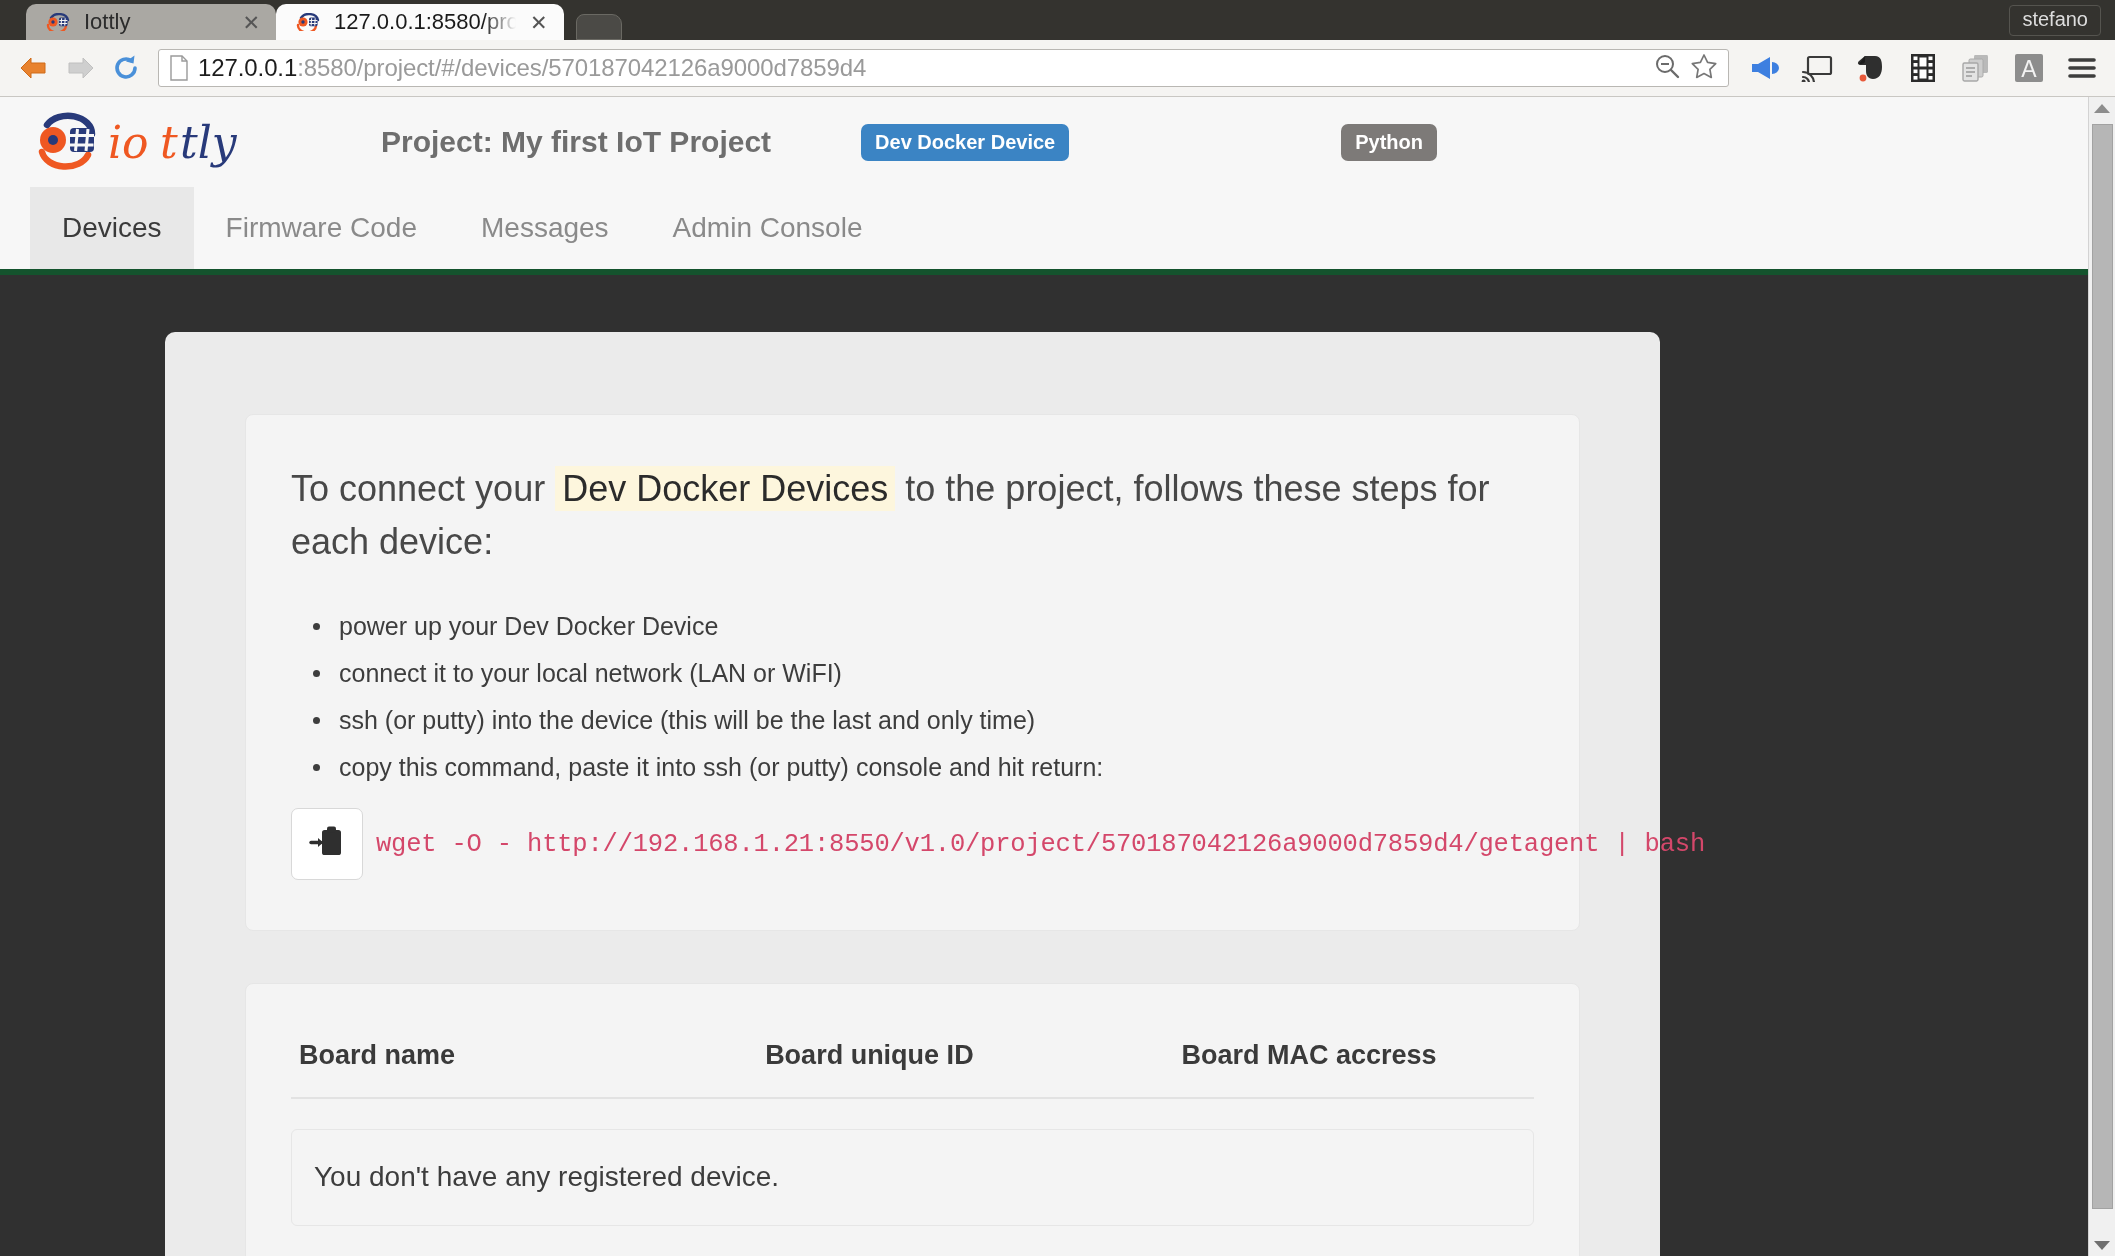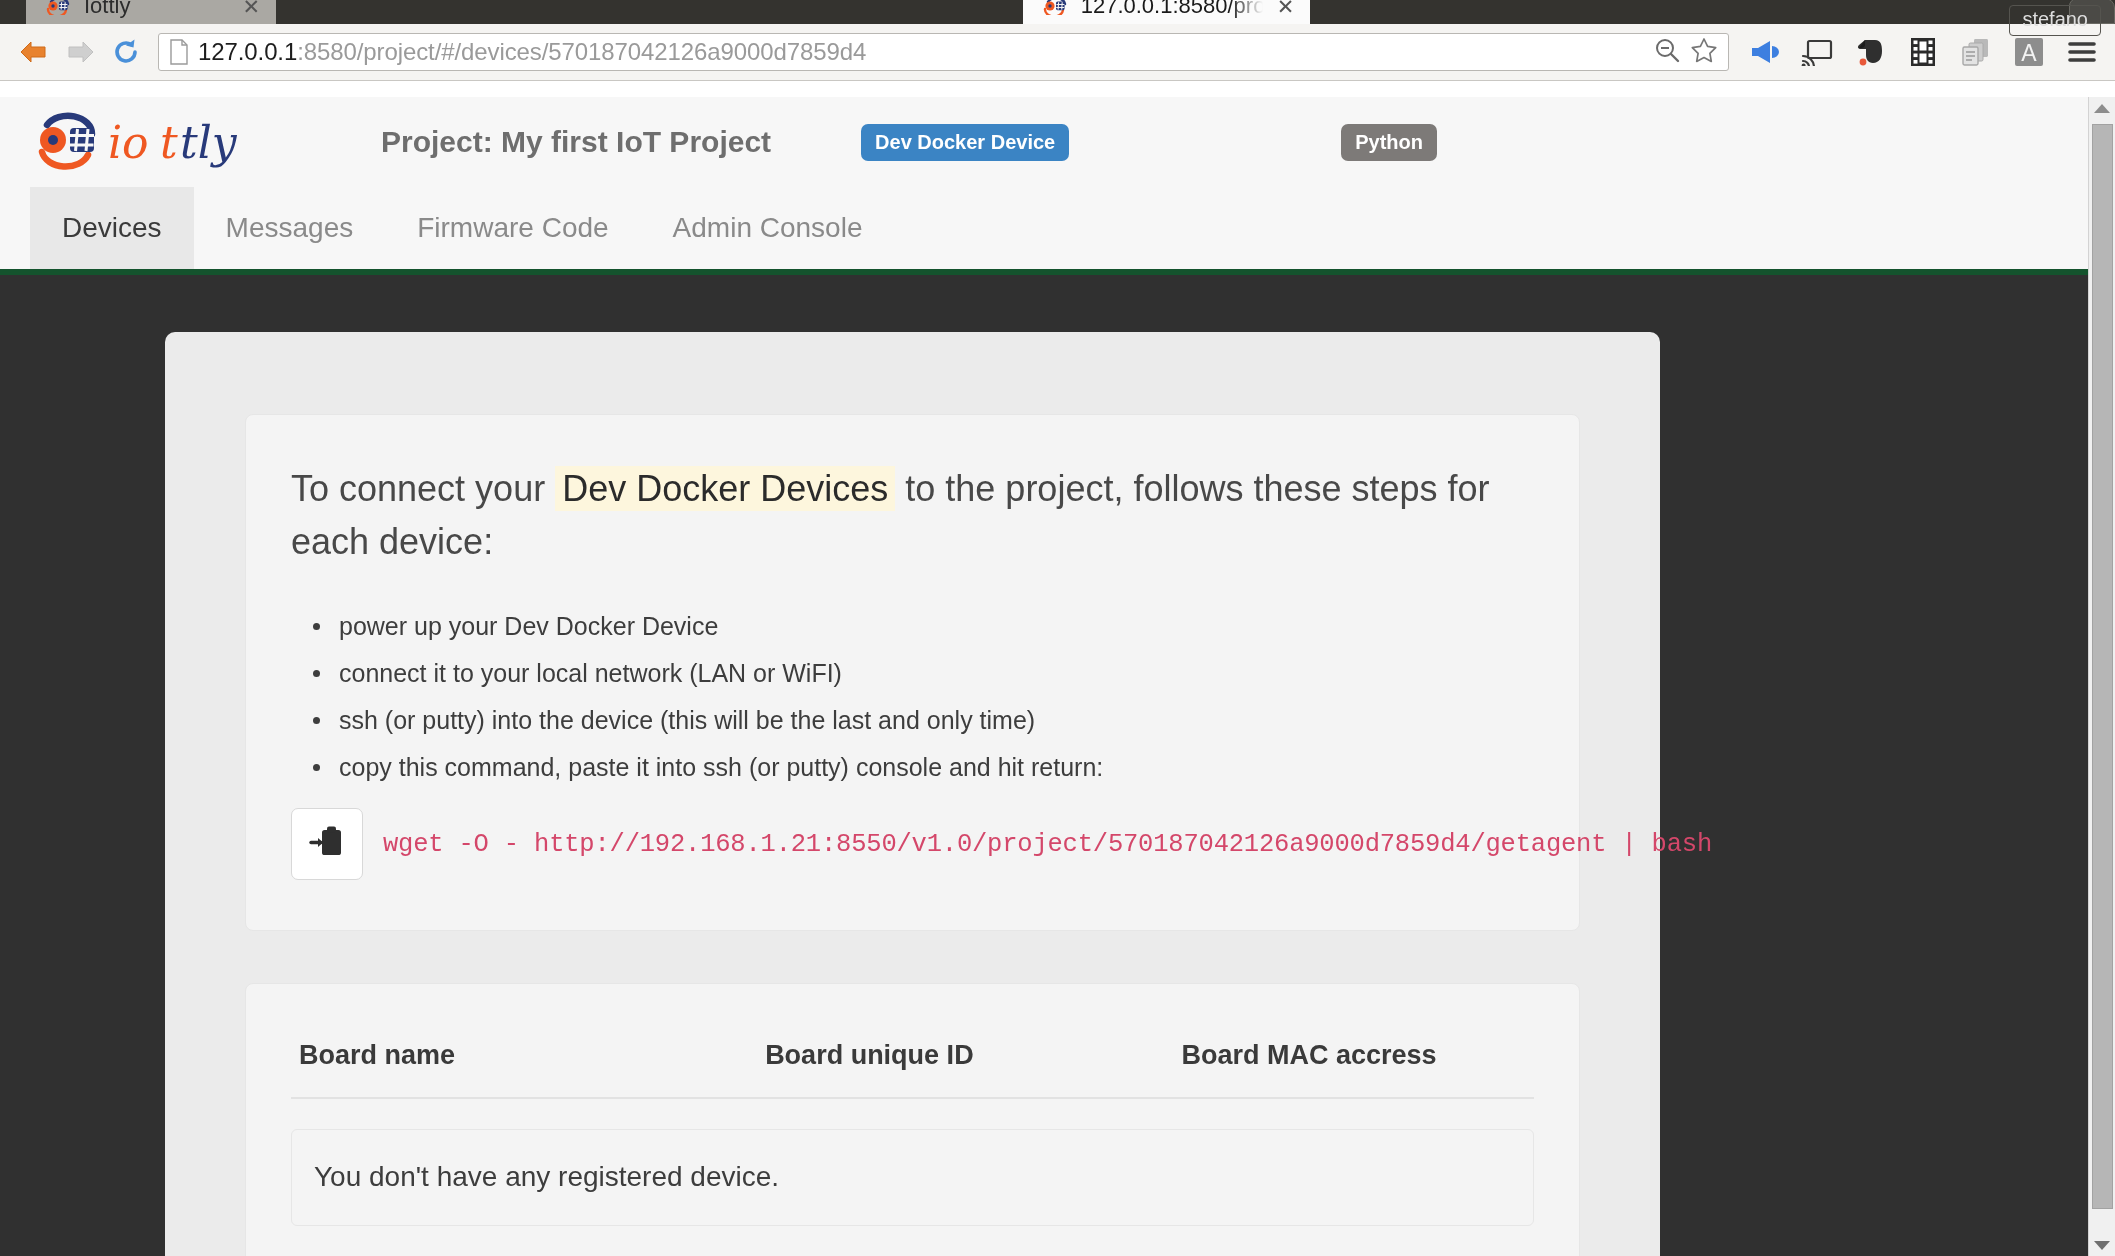--- a/index.html
+++ b/index.html
@@ -9,27 +9,26 @@
     height: 1256px;
     overflow: hidden;
     font-family: "Liberation Sans", sans-serif;
     background: #ffffff;
   }
 
   
   .browser { width: 2115px; height: 1256px; position: relative; }
 
   .titlebar {
-    height: 24px;
+    height: 40px;
     background: #34332f;
     position: relative;
     display: flex;
     align-items: flex-end;
     padding-left: 26px;
-    justify-content: space-between;
   }
 
   .tab {
     height: 36px;
     display: flex;
     align-items: center;
     padding: 0 14px 0 20px;
     border-radius: 10px 10px 0 0;
     position: relative;
     min-width: 250px;
@@ -242,21 +241,21 @@
     position: absolute;
     left: 0; top: 21px;
     width: 7px; height: 7px;
     border-radius: 50%;
     background: #3d3d3d;
   }
 
   .cmd-row {
     display: flex;
     align-items: center;
-    gap: 20px;
+    gap: 13px;
     margin-top: 18px;
     padding-left: 0;
   }
   .copy-btn {
     width: 72px; height: 72px;
     background: #fff;
     border: 1px solid #d8d8d8;
     border-radius: 7px;
     display: flex; align-items: center; justify-content: center;
     cursor: pointer;
@@ -511,22 +510,22 @@
       </div>
 
       <div class="project-title">Project: My first IoT Project</div>
 
       <div class="badge badge-device">Dev Docker Device</div>
       <div class="badge badge-lang">Python</div>
     </div>
 
     <div class="app-nav">
       <div class="navitem active">Devices</div>
+      <div class="navitem">Firmware Code</div>
       <div class="navitem">Messages</div>
-      <div class="navitem">Firmware Code</div>
       <div class="navitem">Admin Console</div>
 
     </div>
 
     <div class="content-bg">
       <div class="panel">
 
         <div class="card">
 
           <div class="intro">

